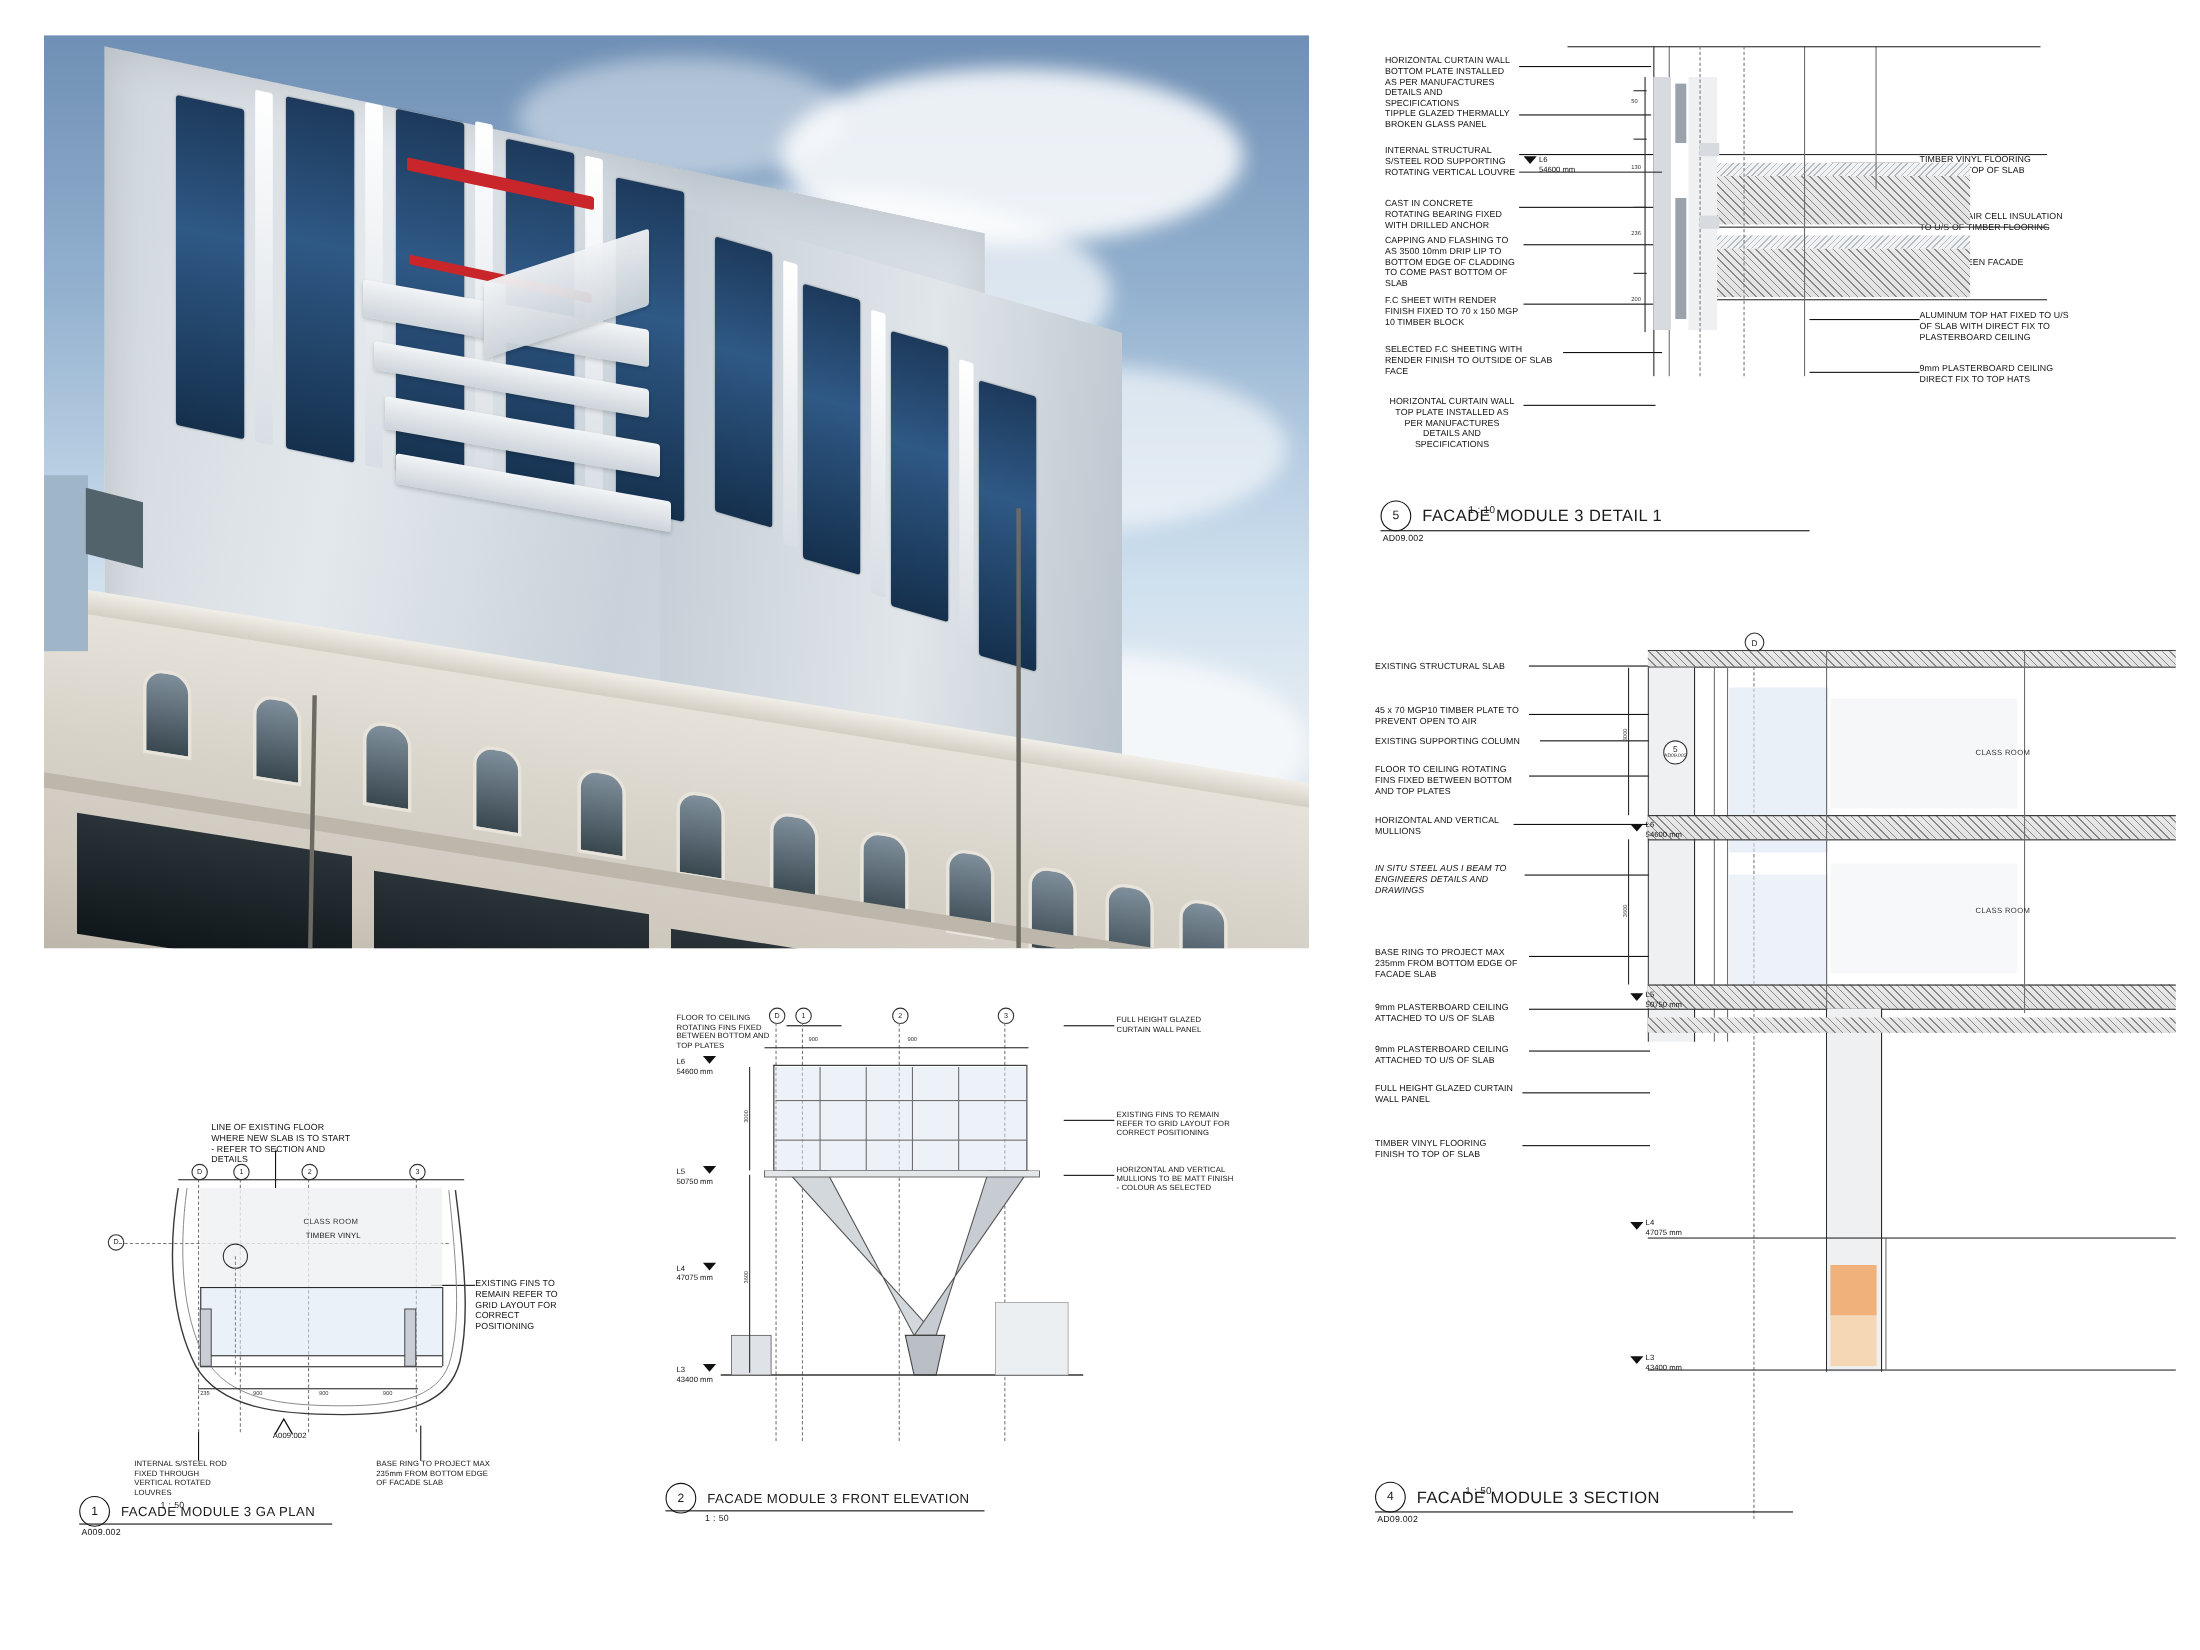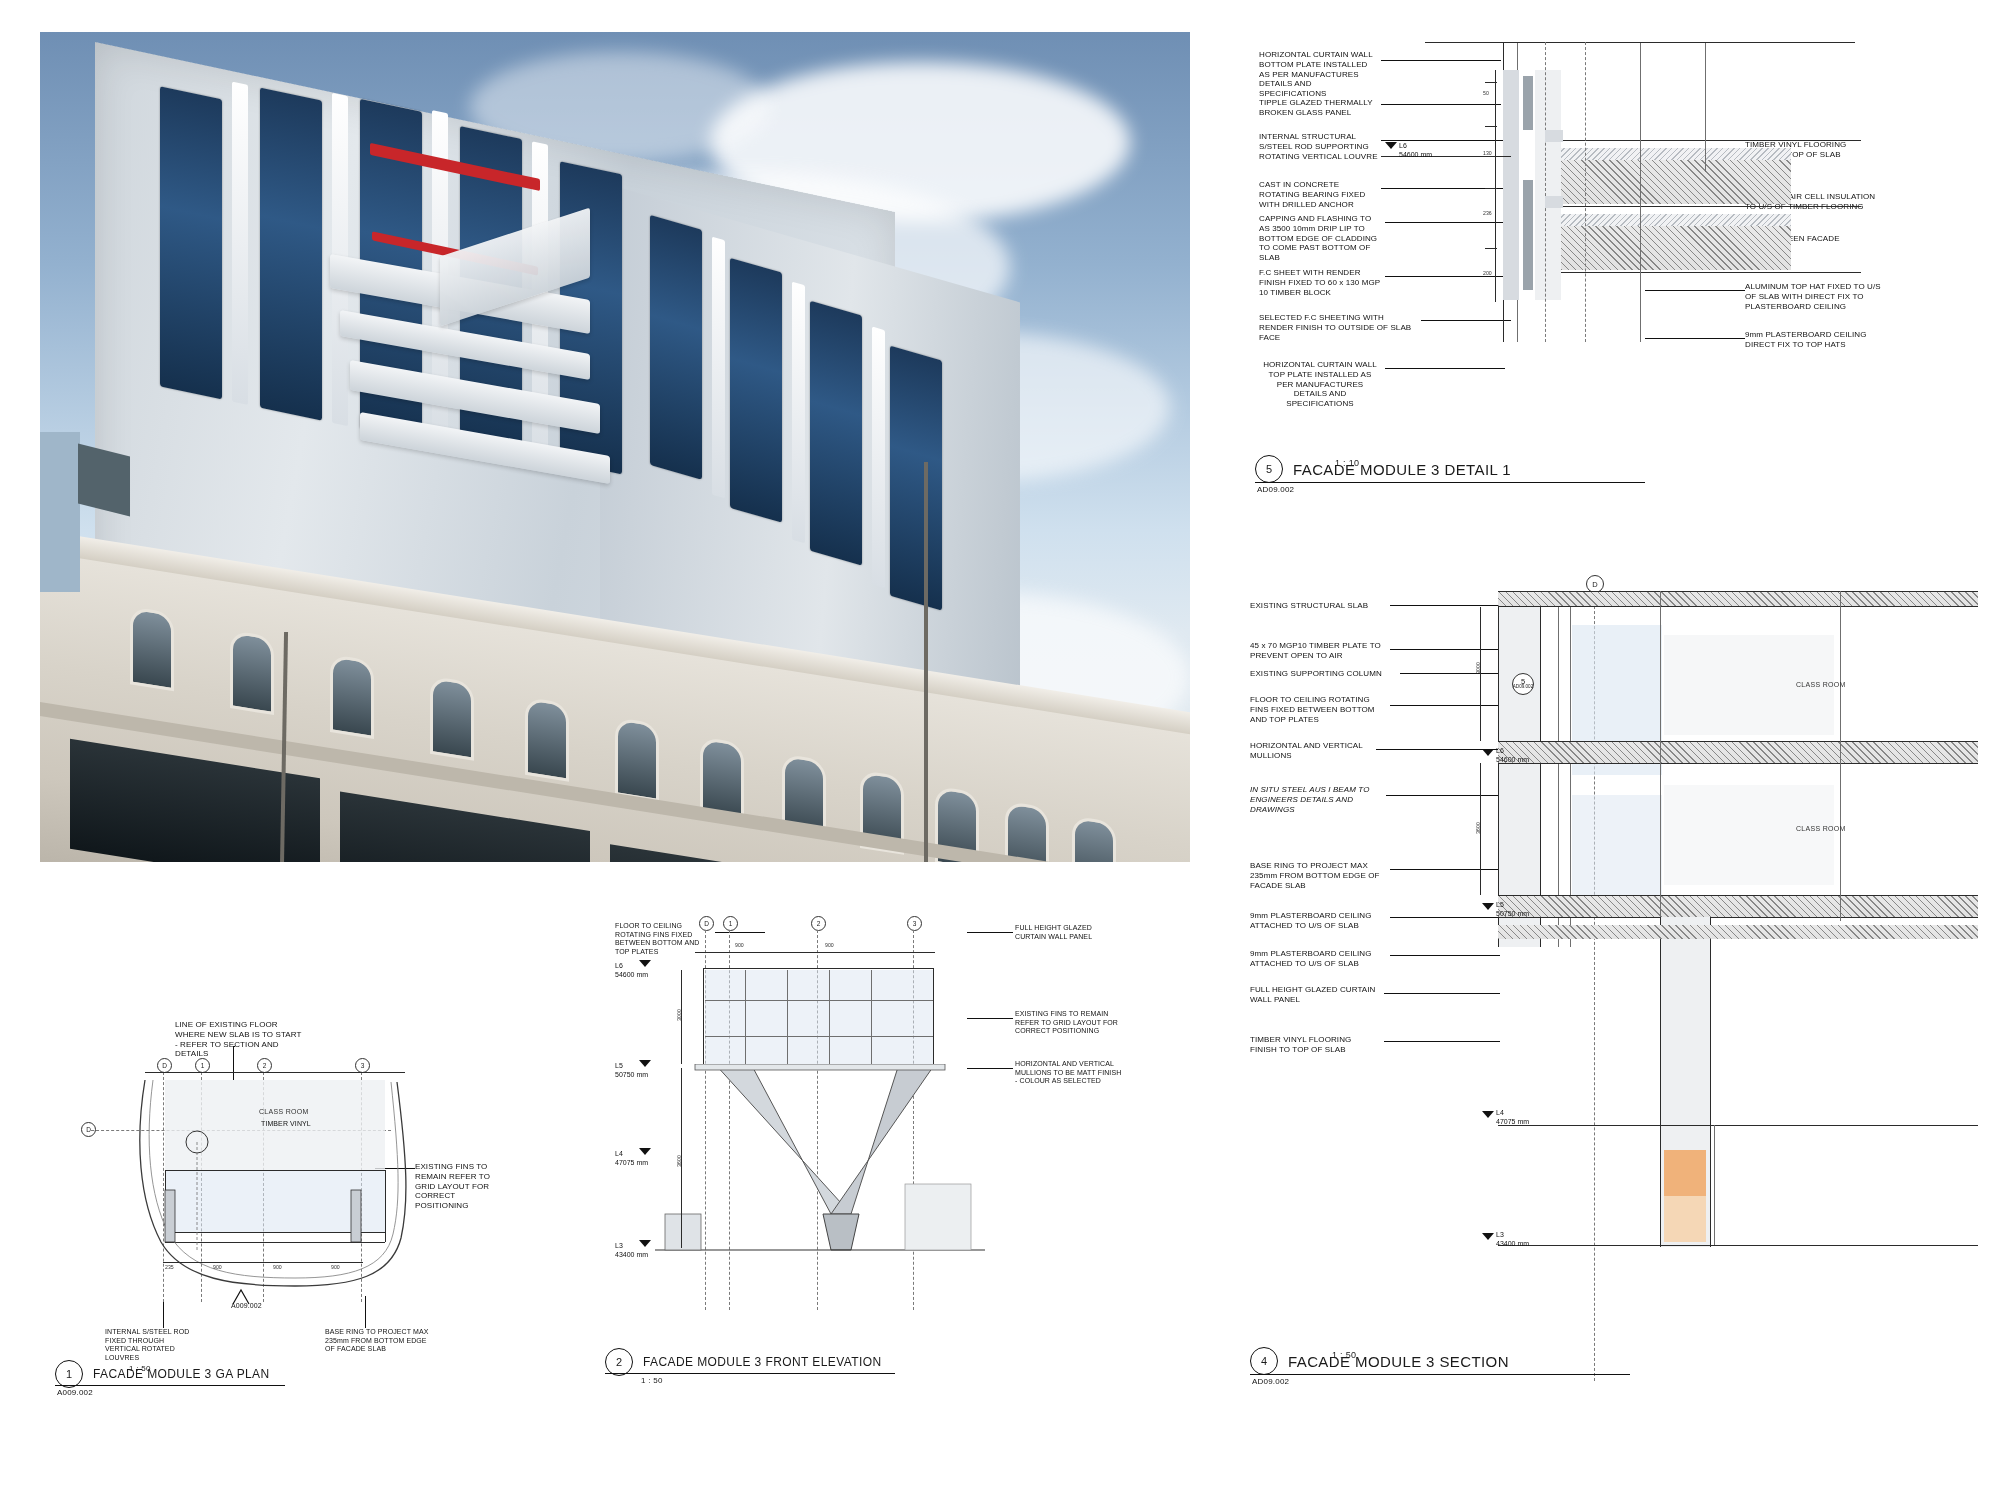--- a/index.html
+++ b/index.html
@@ -175,21 +175,21 @@
     </div>
   </div>
 
   <div class="dwg" style="left:1245px;top:30px;width:720px;height:470px;">
 
     <div class="lbl" style="left:14px;top:20px;width:120px;">HORIZONTAL CURTAIN WALL BOTTOM PLATE INSTALLED AS PER MANUFACTURES DETAILS AND SPECIFICATIONS</div>
     <div class="lbl" style="left:14px;top:68px;width:120px;">TIPPLE GLAZED THERMALLY BROKEN GLASS PANEL</div>
     <div class="lbl" style="left:14px;top:102px;width:120px;">INTERNAL STRUCTURAL S/STEEL ROD SUPPORTING ROTATING VERTICAL LOUVRE</div>
     <div class="lbl" style="left:14px;top:150px;width:120px;">CAST IN CONCRETE ROTATING BEARING FIXED WITH DRILLED ANCHOR</div>
     <div class="lbl" style="left:14px;top:184px;width:124px;">CAPPING AND FLASHING TO AS 3500 10mm DRIP LIP TO BOTTOM EDGE OF CLADDING TO COME PAST BOTTOM OF SLAB</div>
-    <div class="lbl" style="left:14px;top:238px;width:122px;">F.C SHEET WITH RENDER FINISH FIXED TO 60 x 130 MGP 10 TIMBER BLOCK</div>
+    <div class="lbl" style="left:14px;top:238px;width:122px;">F.C SHEET WITH RENDER FINISH FIXED TO 70 x 150 MGP 10 TIMBER BLOCK</div>
     <div class="lbl" style="left:14px;top:283px;width:160px;">SELECTED F.C SHEETING WITH RENDER FINISH TO OUTSIDE OF SLAB FACE</div>
     <div class="lbl" style="left:14px;top:330px;width:122px;text-align:center;">HORIZONTAL CURTAIN WALL TOP PLATE INSTALLED AS PER MANUFACTURES DETAILS AND SPECIFICATIONS</div>
 
     <div class="lead" style="left:136px;top:30px;width:120px;"></div>
     <div class="lead" style="left:136px;top:74px;width:120px;"></div>
     <div class="lead" style="left:136px;top:110px;width:125px;"></div>
     <div class="lead" style="left:136px;top:158px;width:130px;"></div>
     <div class="lead" style="left:140px;top:192px;width:120px;"></div>
     <div class="lead" style="left:140px;top:246px;width:125px;"></div>
     <div class="lead" style="left:176px;top:290px;width:90px;"></div>
@@ -353,21 +353,21 @@
 
     <div class="title-row" style="left:10px;top:782px;">
       <div class="tnum">4</div>
       <div class="ttxt">FACADE MODULE 3 SECTION</div>
     </div>
     <div class="tline" style="left:10px;top:809px;width:380px;"></div>
     <div class="tsub" style="position:absolute;left:12px;top:812px;">AD09.002</div>
     <div class="tscale" style="position:absolute;left:92px;top:785px;">1 : 50</div>
   </div>
 
-  <div class="dwg" style="left:45px;top:1010px;width:530px;height:400px;">
+  <div class="dwg" style="left:62px;top:1010px;width:530px;height:400px;">
 
     <div class="lbl" style="left:130px;top:10px;width:130px;">LINE OF EXISTING FLOOR WHERE NEW SLAB IS TO START - REFER TO SECTION AND DETAILS</div>
     <div class="lbl" style="left:370px;top:152px;width:90px;">EXISTING FINS TO REMAIN REFER TO GRID LAYOUT FOR CORRECT POSITIONING</div>
     <div class="lbl small" style="left:60px;top:318px;width:90px;">INTERNAL S/STEEL ROD FIXED THROUGH VERTICAL ROTATED LOUVRES</div>
     <div class="lbl small" style="left:280px;top:318px;width:110px;">BASE RING TO PROJECT MAX 235mm FROM BOTTOM EDGE OF FACADE SLAB</div>
 
     <div class="lead" style="left:188px;top:36px;width:2px;"></div>
     <div class="vlead" style="left:188px;top:36px;height:34px;"></div>
     <div class="lead" style="left:330px;top:158px;width:40px;"></div>
     <div class="vlead" style="left:118px;top:290px;height:28px;"></div>

